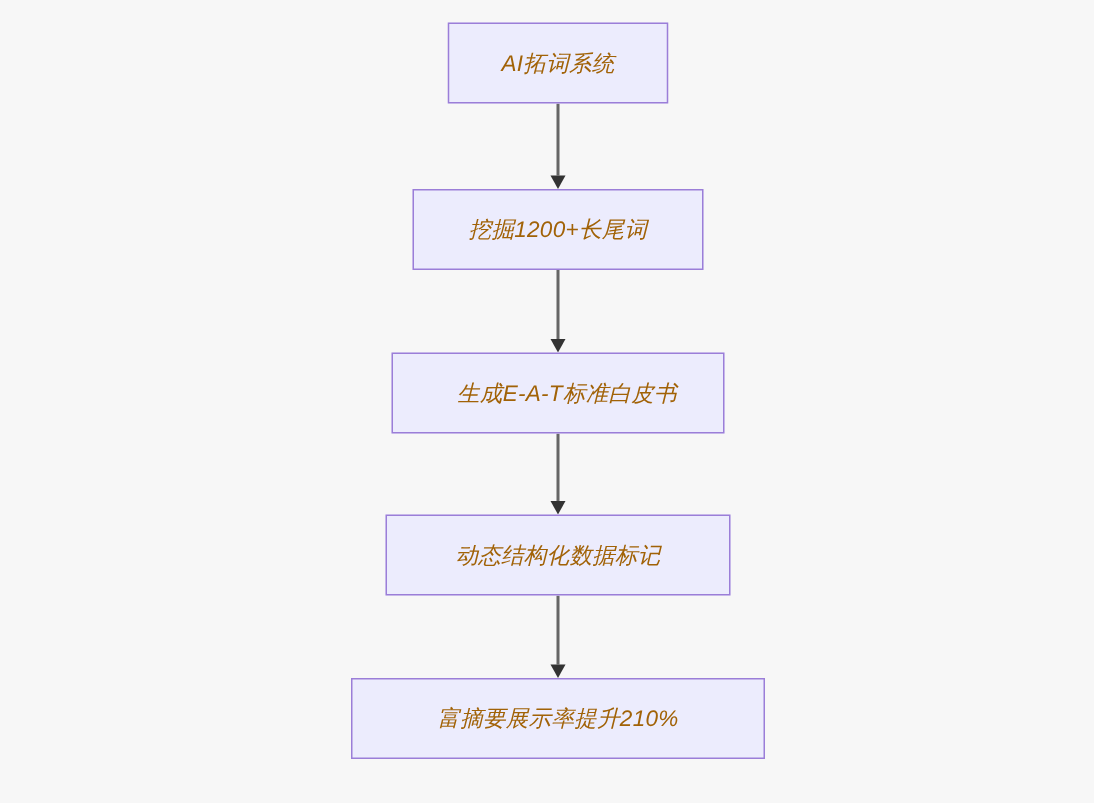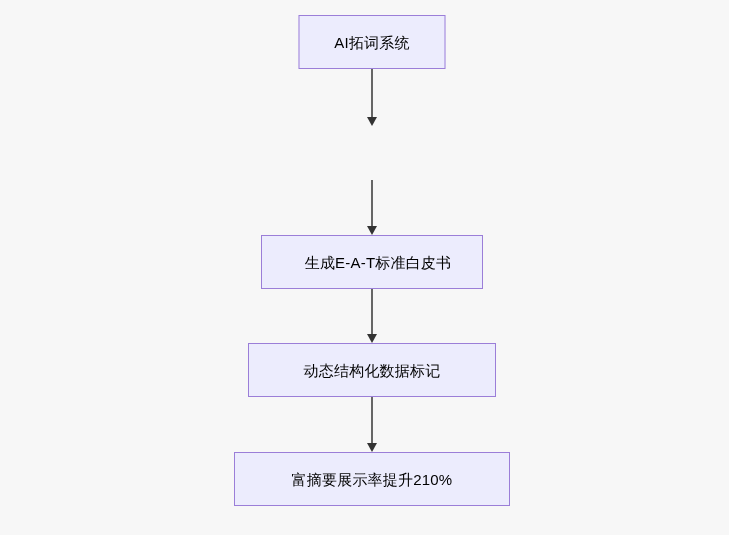--- a/index.html
+++ b/index.html
@@ -24,26 +24,27 @@
     background: #ececfd;
     border: 1.5px solid #9b7ed8;
     border-radius: 0;
     display: flex;
     align-items: center;
     justify-content: center;
     height: 54px;
     transform: translateX(-50%);
   }
   .node-label {
-    color: #000000;
+    color: #a16207;
     font-size: 15px;
     line-height: 1;
     letter-spacing: 0.2px;
     white-space: nowrap;
     text-align: center;
+    font-style: italic;
   }
   .edge {
     position: absolute;
     transform: translateX(-50%);
     width: 16px;
     pointer-events: none;
   }
   .edge-line {
     position: absolute;
     left: 50%;
@@ -83,26 +84,29 @@
   </div>
   <div class="edge" style="left:372px; top:397px; height:55px;">
     <div class="edge-line" style="height:46px;"></div>
     <div class="edge-head"></div>
   </div>
 
   <div class="node" style="left:372px; top:15px; width:147px;">
     <span class="node-label">AI拓词系统</span>
   </div>
 
+  <div class="node" style="left:372px; top:126px; width:194px;">
+    <span class="node-label">挖掘1200+长尾词</span>
+  </div>
 
   <div class="node" style="left:372px; top:235px; width:222px;padding-left:12px;">
     <span class="node-label">生成E-A-T标准白皮书</span>
   </div>
 
-  <div class="node" style="left:372px; top:343px; width:248px;justify-content:center;">
+  <div class="node" style="left:372px; top:343px; width:230px;justify-content:center;">
     <span class="node-label">动态结构化数据标记</span>
   </div>
 
   <div class="node" style="left:372px; top:452px; width:276px;">
     <span class="node-label">富摘要展示率提升210%</span>
   </div>
 
 </div>
 
 </body></html>

